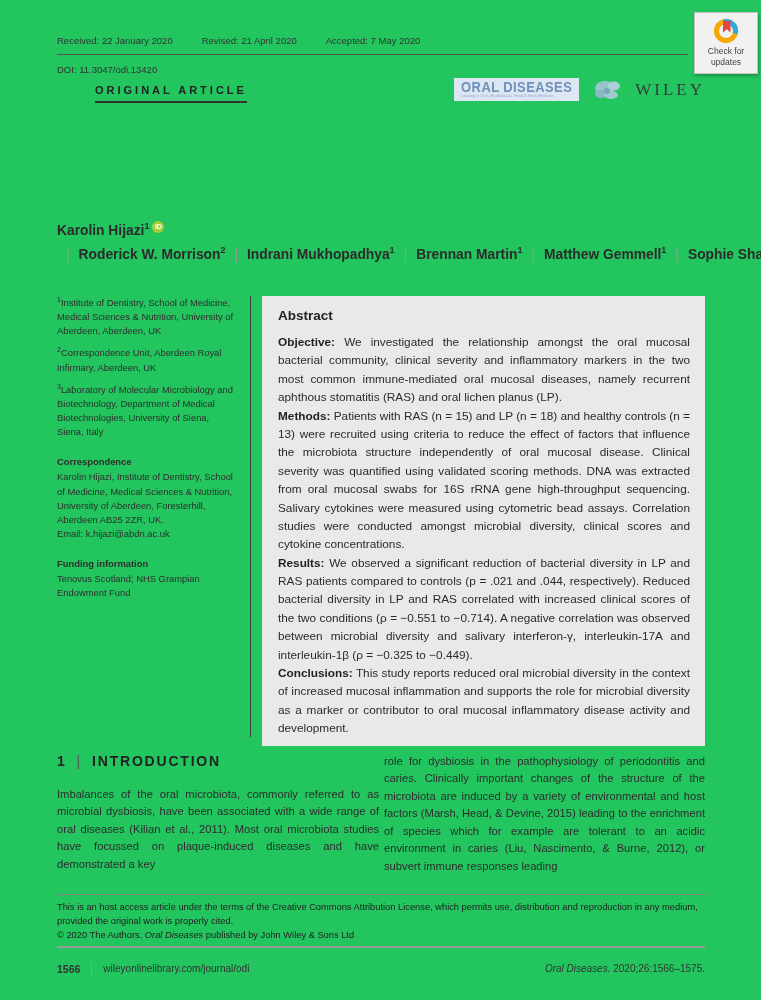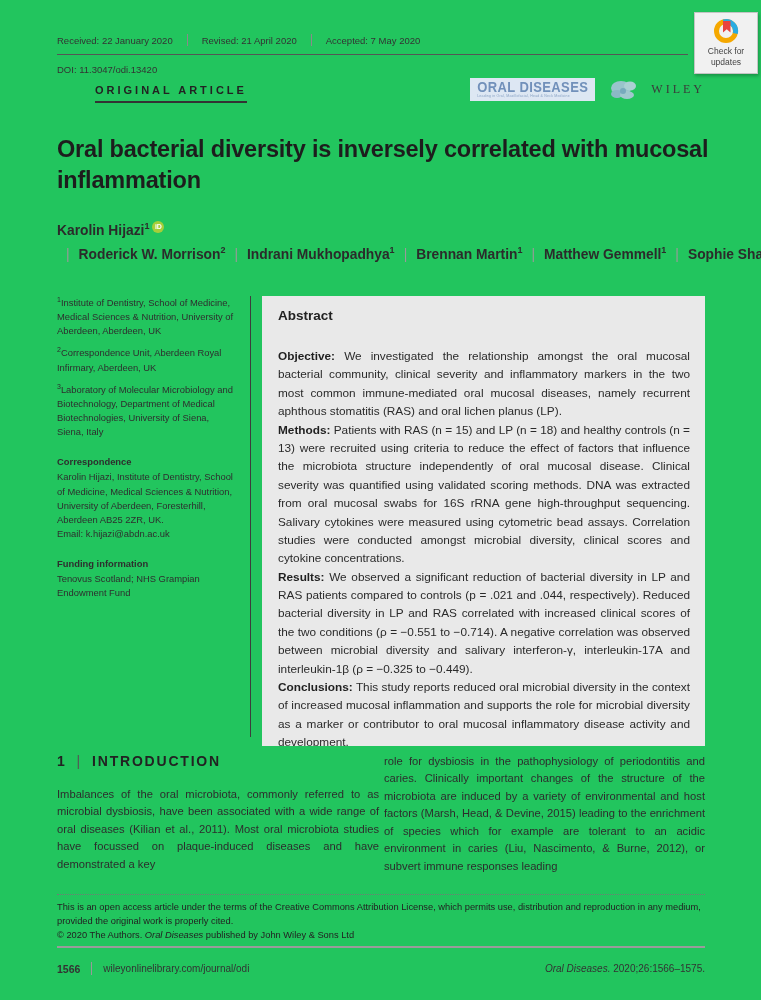--- a/index.html
+++ b/index.html
@@ -14,21 +14,21 @@
   .doi-row{position:absolute;left:57px;top:64px;font-size:9.5px;color:#333;}
   .article-type{position:absolute;left:57px;top:84px;font-size:11px;font-weight:bold;
                 letter-spacing:3px;color:#222;border-bottom:2px solid #333;padding-bottom:5px;margin-left:38px;}
 
   .logos{position:absolute;top:78px;right:56px;display:flex;align-items:center;gap:13px;}
   .od-banner{background:#dde7f3;padding:2px 7px 3px;display:flex;flex-direction:column;line-height:1;}
   .od-title{font-size:13px;font-weight:bold;letter-spacing:0.4px;color:#7190ba;
             font-family:"Liberation Sans",sans-serif;transform:scaleY(1.15);}
   .od-tagline{font-size:3.5px;color:#8aa3c4;margin-top:1.5px;letter-spacing:0.2px;}
   .emblem{width:30px;height:22px;opacity:0.85;}
-  .wiley{font-family:"Liberation Serif","DejaVu Serif",serif;font-size:12px;letter-spacing:3px;
+  .wiley{font-family:"Liberation Serif","DejaVu Serif",serif;font-size:17px;letter-spacing:3px;
          color:#3a3a3a;font-weight:500;}
 
   .check-badge{position:absolute;left:694px;top:12px;width:62px;height:60px;background:#f1f1f1;
                border:1px solid #c4c4c4;border-radius:0;box-shadow:1px 2px 3px rgba(0,0,0,0.25);
                display:flex;flex-direction:column;align-items:center;justify-content:center;cursor:pointer;}
   .check-badge .txt{font-size:8.5px;color:#444;line-height:1.25;text-align:center;margin-top:2px;}
 
   
   .title{position:absolute;left:57px;top:134px;width:660px;font-size:23.5px;font-weight:bold;
          line-height:1.33;color:#1d1d1d;letter-spacing:-0.2px;}
@@ -48,21 +48,21 @@
   .aff{margin-bottom:7px;}
   .aff sup{font-size:7px;}
   .sb-head{font-weight:bold;margin-bottom:1px;}
   .sb-block{margin-top:16px;}
 
   .v-divider{position:absolute;left:250px;top:296px;width:1px;height:441px;background:#3d3d3d;}
 
   
   .abstract-box{position:absolute;left:262px;top:296px;width:443px;max-height:450px;overflow:hidden;
                 background:#e9e9e9;padding:12px 15px 12px 16px;box-sizing:border-box;}
-  .abstract-box h2{margin:0 0 24px 0;font-size:13.5px;color:#222;}
+  .abstract-box h2{margin:0 0 10px 0;font-size:13.5px;color:#222;}
   .abs-p{margin:0;font-size:11.8px;line-height:1.56;text-align:justify;color:#2a2a2a;}
   .abs-p b{color:#1f1f1f;}
   .kw-head{margin-top:11px;font-size:9px;font-weight:bold;letter-spacing:1.8px;color:#333;}
 
   
   .intro-heading{position:absolute;left:57px;top:753px;font-size:14px;font-weight:bold;
                  letter-spacing:1.8px;color:#222;}
   .intro-heading .pipe{color:#555;margin:0 10px;font-weight:normal;}
   .col{position:absolute;width:322px;font-size:11.2px;line-height:1.56;text-align:justify;color:#2d2d2d;}
   .col-left{left:57px;top:786px;}
@@ -115,21 +115,20 @@
       <circle cx="13" cy="13" r="9.5" fill="none" stroke="#f5a800" stroke-width="5"></circle>
       <path d="M10.5 4 A9.5 9.5 0 0 1 22.3 15.5" fill="none" stroke="#29abe2" stroke-width="5"></path>
       <path d="M10 3 h7.5 v11.5 l-3.75 -3.2 -3.75 3.2 z" fill="#e8433f"></path>
     </svg>
     <div class="txt">
       <div>Check for</div>
       <div>updates</div>
     </div>
   </div>
 
-  <h1 class="title" style="margin:0;">Oral bacterial diversity is inversely correlated with mucosal inflammation</h1>
 
   <div class="authors">
     <span class="author"><span>Karolin Hijazi</span><sup>1</sup><span class="orcid"></span></span><span class="asep"></span><span class="author"><span>Roderick W. Morrison</span><sup>2</sup></span><span class="asep"></span><span class="author"><span>Indrani Mukhopadhya</span><sup>1</sup></span><span class="asep"></span><span class="author"><span>Brennan Martin</span><sup>1</sup></span><span class="asep"></span><span class="author"><span>Matthew Gemmell</span><sup>1</sup></span><span class="asep"></span><span class="author"><span>Sophie Shaw</span></span>
   </div>
 
   <div class="sidebar">
     <div class="aff"><sup>1</sup><span>Institute of Dentistry, School of Medicine, Medical Sciences &amp; Nutrition, University of Aberdeen, Aberdeen, UK</span></div>
     <div class="aff"><sup>2</sup><span>Correspondence Unit, Aberdeen Royal Infirmary, Aberdeen, UK</span></div>
     <div class="aff"><sup>3</sup><span>Laboratory of Molecular Microbiology and Biotechnology, Department of Medical Biotechnologies, University of Siena, Siena, Italy</span></div>
 
@@ -157,21 +156,21 @@
 
   </div>
 
   <div class="intro-heading">
     <span>1</span><span class="pipe">|</span><span>INTRODUCTION</span>
   </div>
   <div class="col col-left">Imbalances of the oral microbiota, commonly referred to as microbial dysbiosis, have been associated with a wide range of oral diseases (Kilian et al., 2011). Most oral microbiota studies have focussed on plaque-induced diseases and have demonstrated a key</div>
   <div class="col col-right">role for dysbiosis in the pathophysiology of periodontitis and caries. Clinically important changes of the structure of the microbiota are induced by a variety of environmental and host factors (Marsh, Head, &amp; Devine, 2015) leading to the enrichment of species which for example are tolerant to an acidic environment in caries (Liu, Nascimento, &amp; Burne, 2012), or subvert immune responses leading</div>
 
   <div class="footnote">
-    <div>This is an open access article under the terms of the Creative Commons Attribution License, which permits use, distribution and reproduction in any medium, provided the original work is properly cited.</div>
+    <div>This is an host access article under the terms of the Creative Commons Attribution License, which permits use, distribution and reproduction in any medium, provided the original work is properly cited.</div>
     <div><span>© 2020 The Authors. </span><span class="ital">Oral Diseases</span><span> published by John Wiley &amp; Sons Ltd</span></div>
   </div>
 
   <div class="footer-bar">
     <div class="footer-left">
       <span class="page-num">1566</span>
       <span class="fsep"></span>
       <span>wileyonlinelibrary.com/journal/odi</span>
     </div>
     <div>

